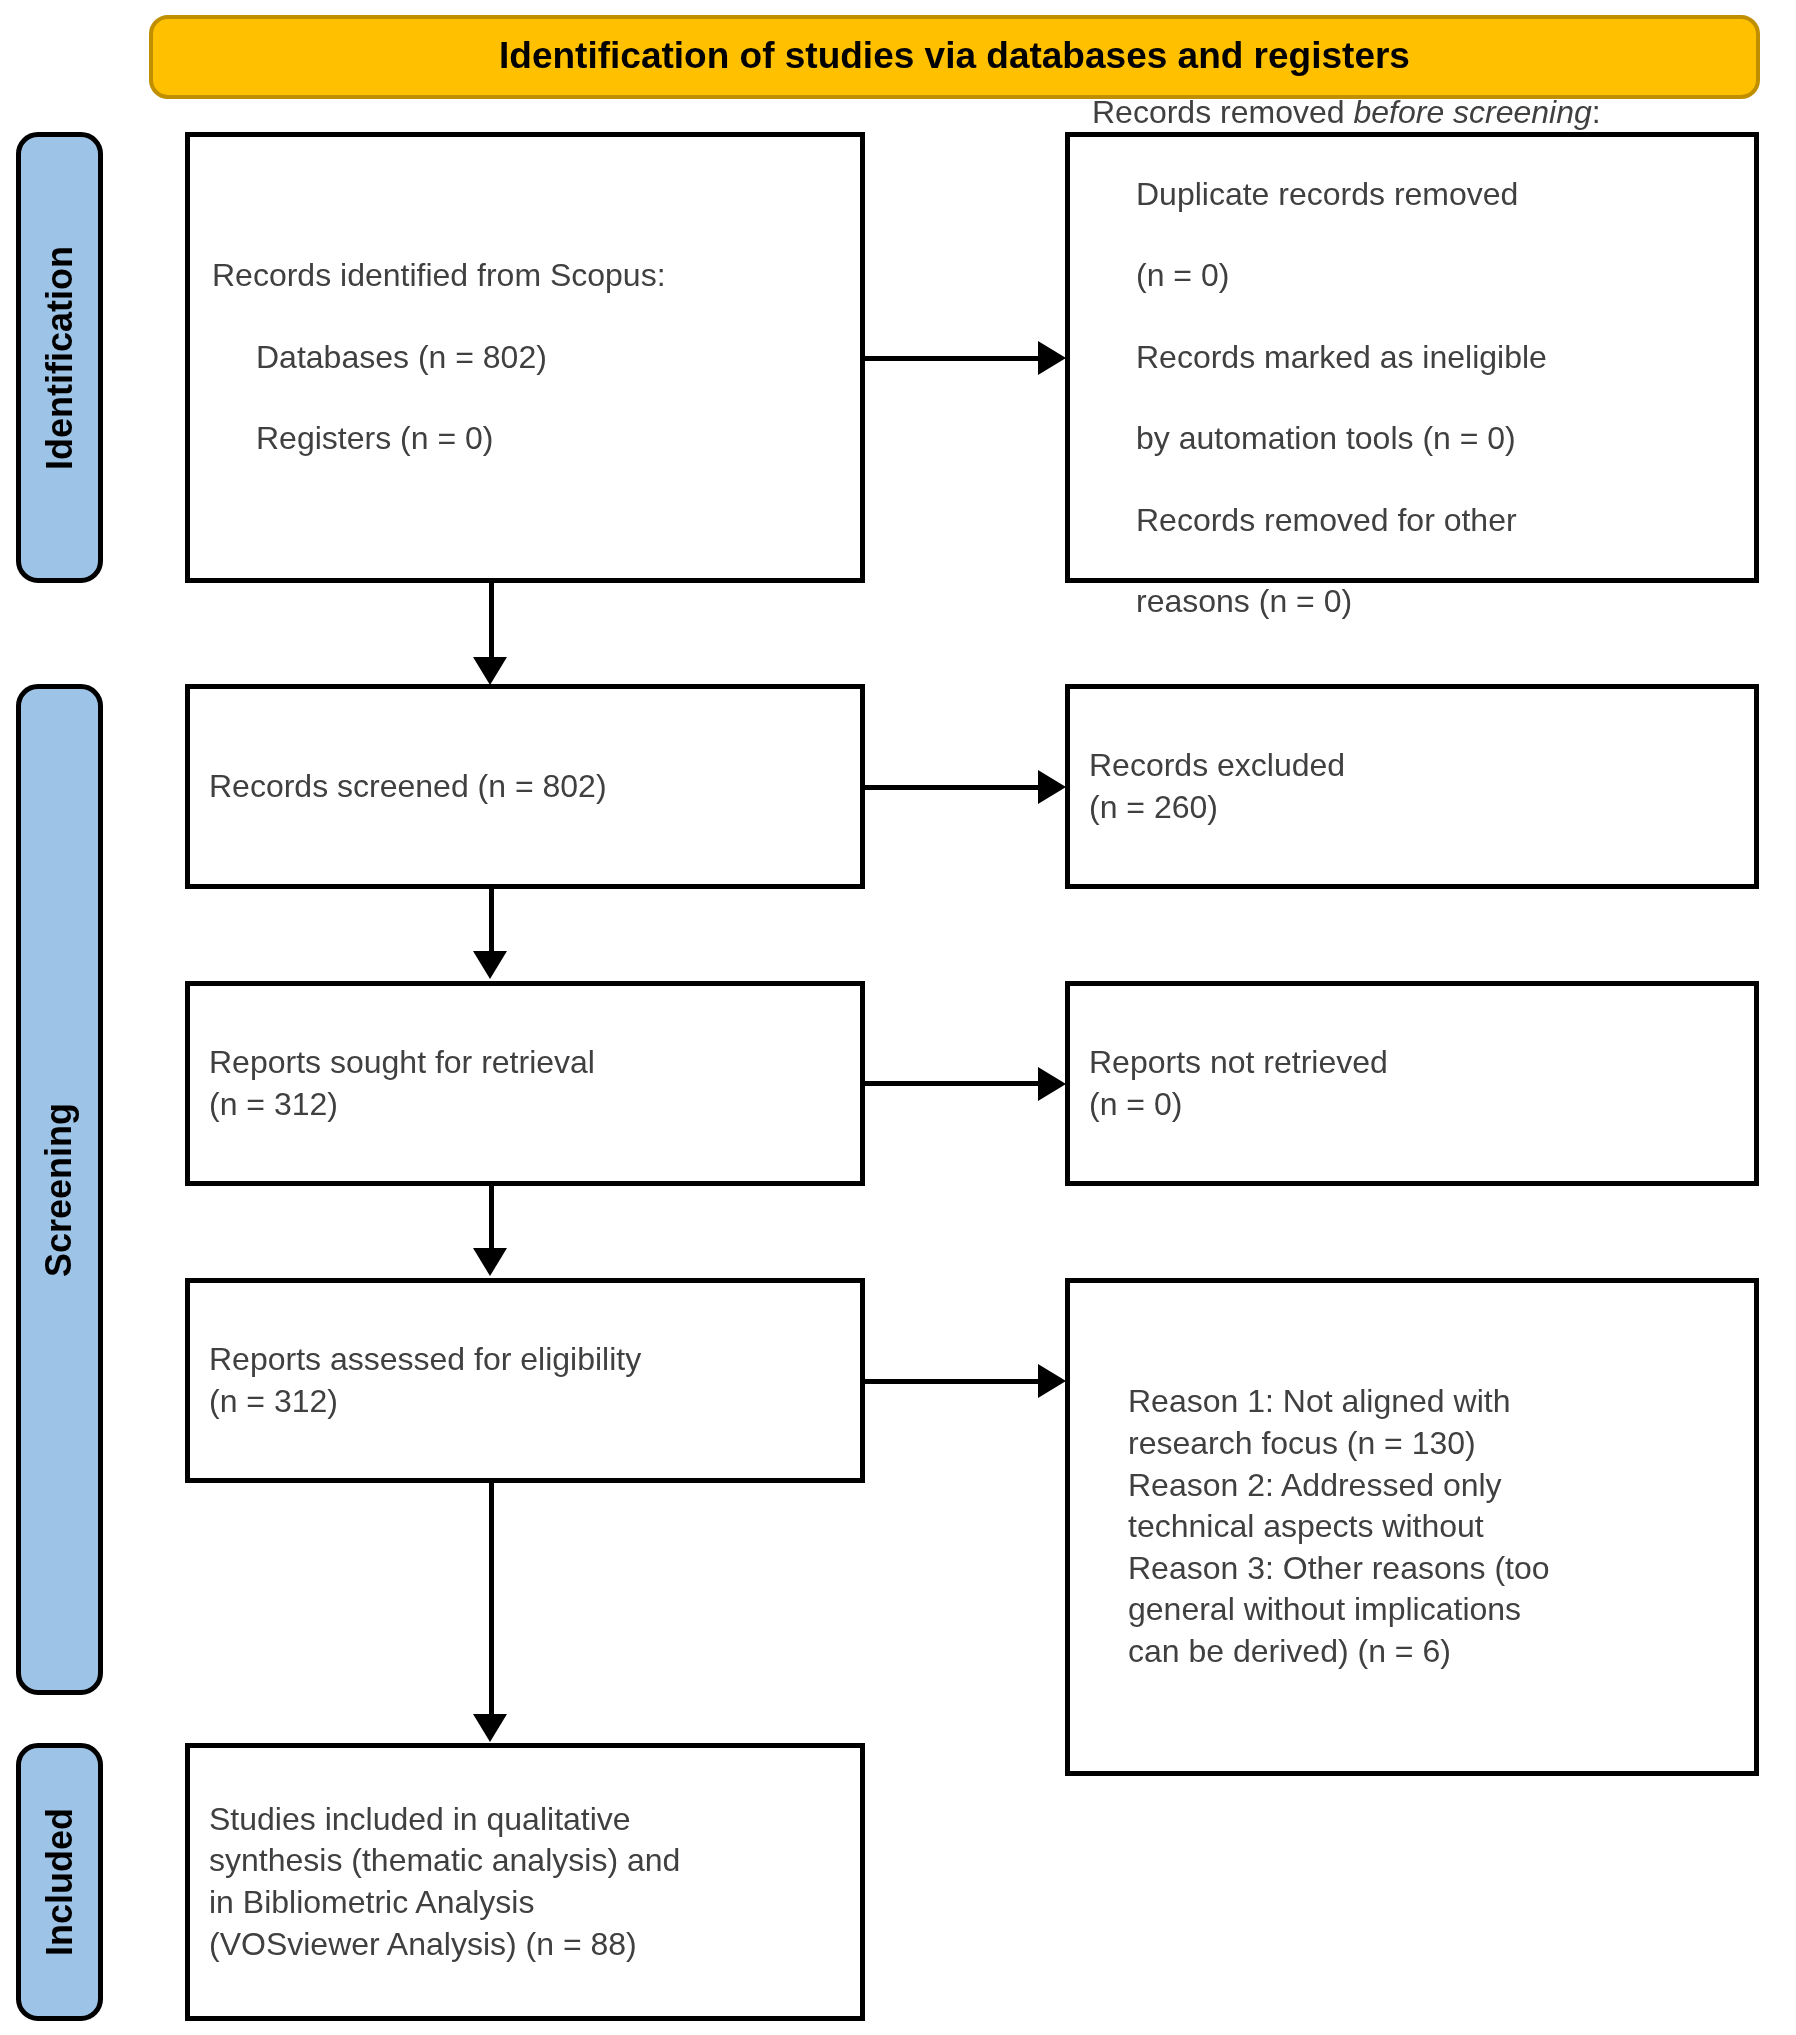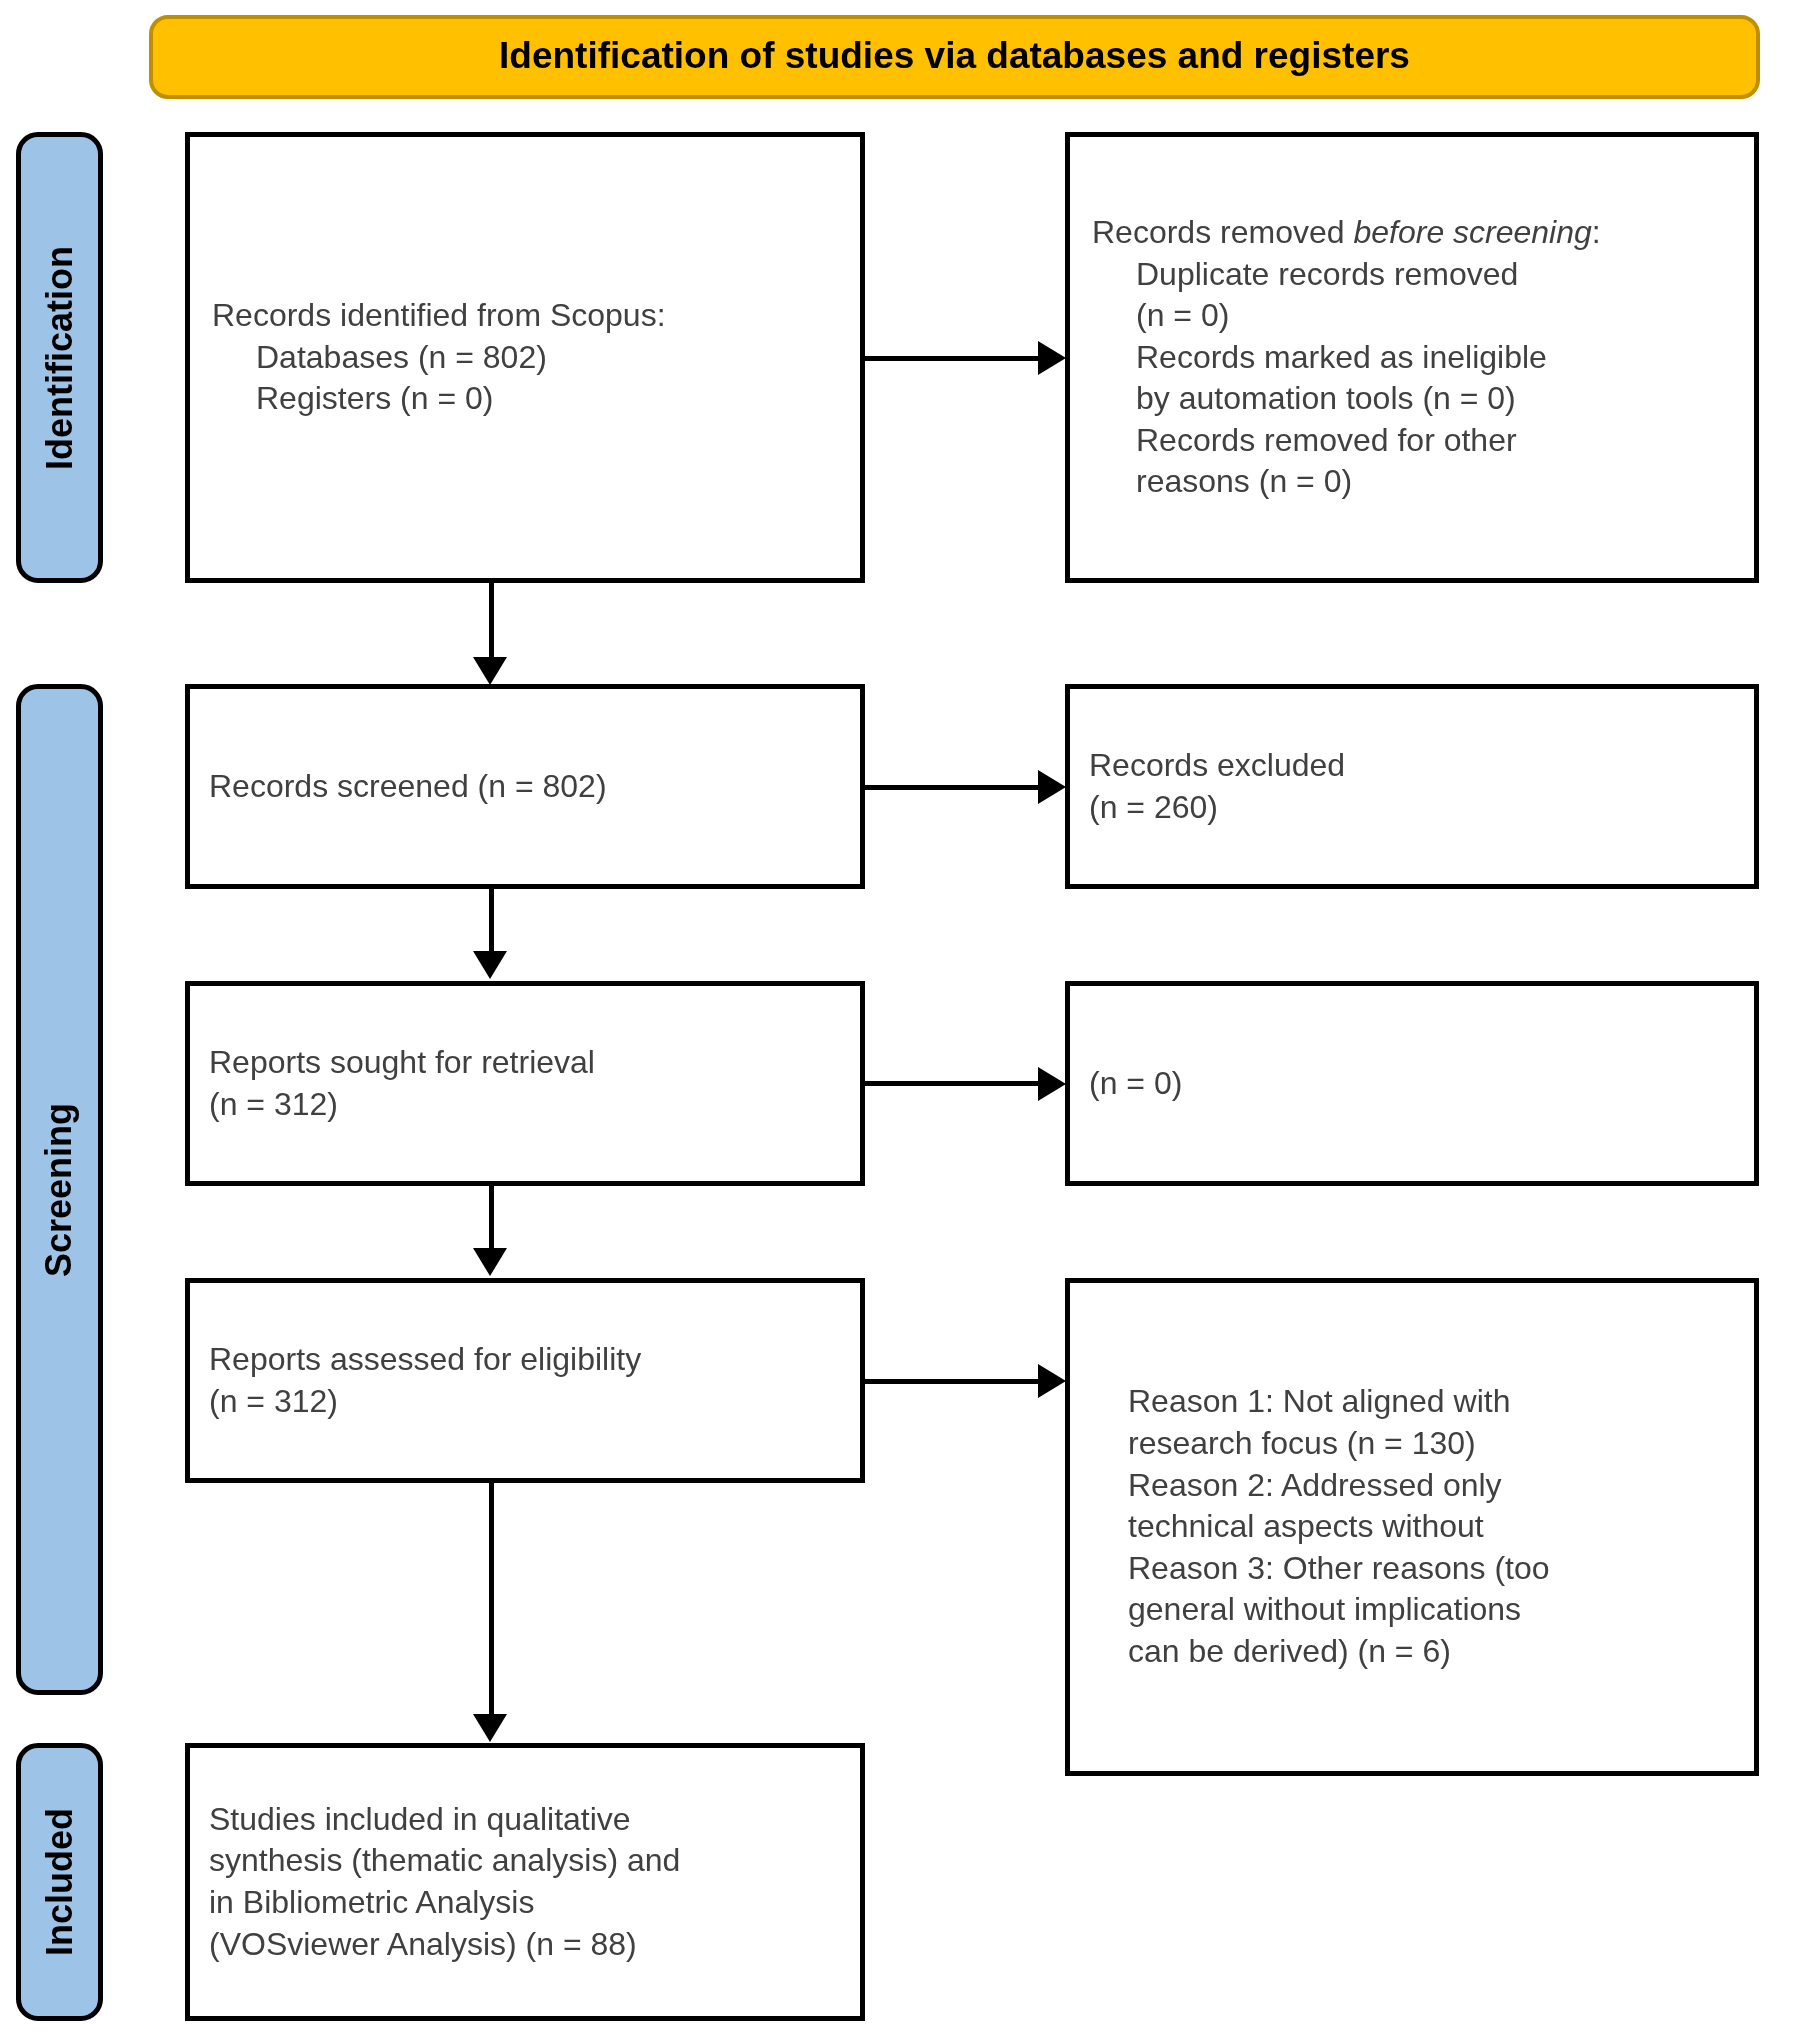--- a/index.html
+++ b/index.html
@@ -76,21 +76,21 @@
     flex-direction: column;
     justify-content: center;
   }
   .flow-box .box-text {
     font-size: 32px;
     line-height: 1.30;
     color: #404040;
     padding: 0 19px;
   }
   .flow-box .box-text .ln { display: block; }
-  .flow-box .box-text .ln.indent { padding-left: 44px; }
+  .flow-box .box-text .ln.indent { padding-left: 44px; margin-top: 40px; }
   .ital { font-style: italic; }
 
   
   #box-identified  { left: 185px; top: 132px;  width: 680px; height: 451px; }
   #box-screened    { left: 185px; top: 684px;  width: 680px; height: 205px; }
   #box-sought      { left: 185px; top: 981px; width: 680px; height: 205px; }
   #box-assessed    { left: 185px; top: 1278px; width: 680px; height: 205px; }
   #box-included    { left: 185px; top: 1743px; width: 680px; height: 278px; }
 
   
@@ -203,20 +203,21 @@
 
   <div class="flow-box" id="box-sought">
     <div class="box-text">
       <span class="ln">Reports sought for retrieval</span>
       <span class="ln">(n = 312)</span>
     </div>
   </div>
 
   <div class="flow-box" id="box-notretrieved">
     <div class="box-text">
+      <span class="ln">Reports not retrieved</span>
       <span class="ln">(n = 0)</span>
     </div>
   </div>
 
   <div class="flow-box" id="box-assessed">
     <div class="box-text">
       <span class="ln">Reports assessed for eligibility</span>
       <span class="ln">(n = 312)</span>
     </div>
   </div>

